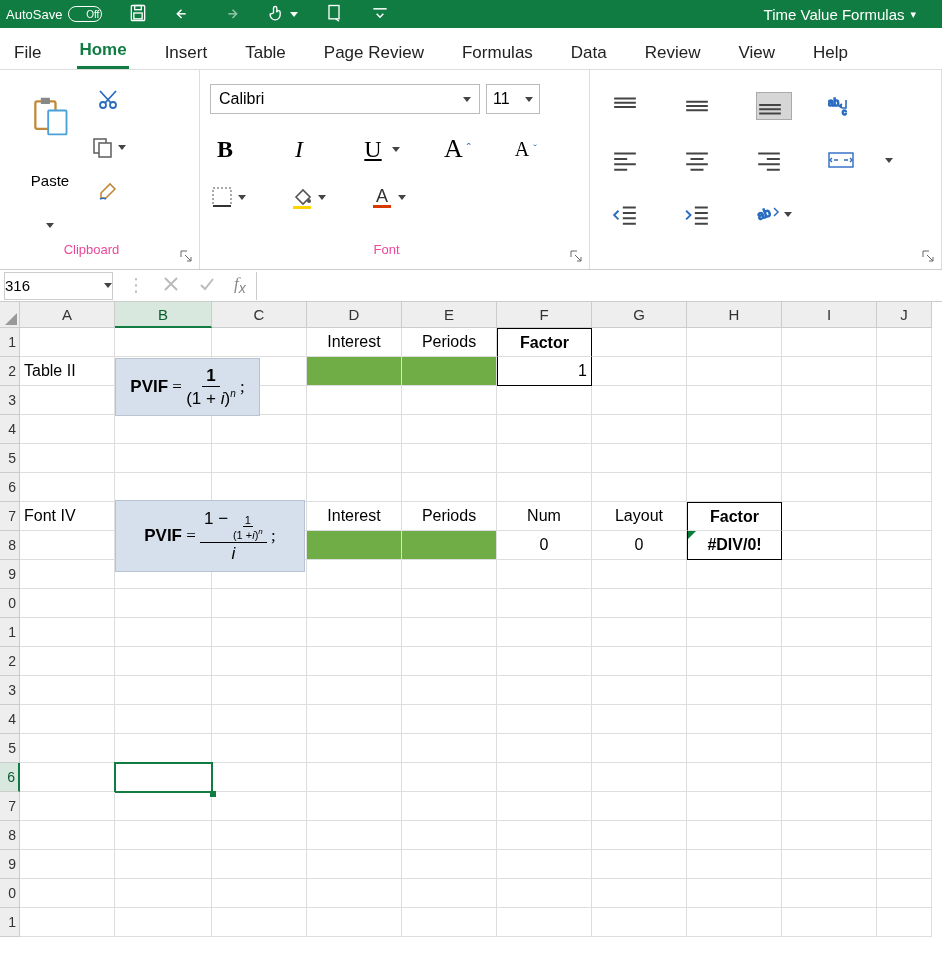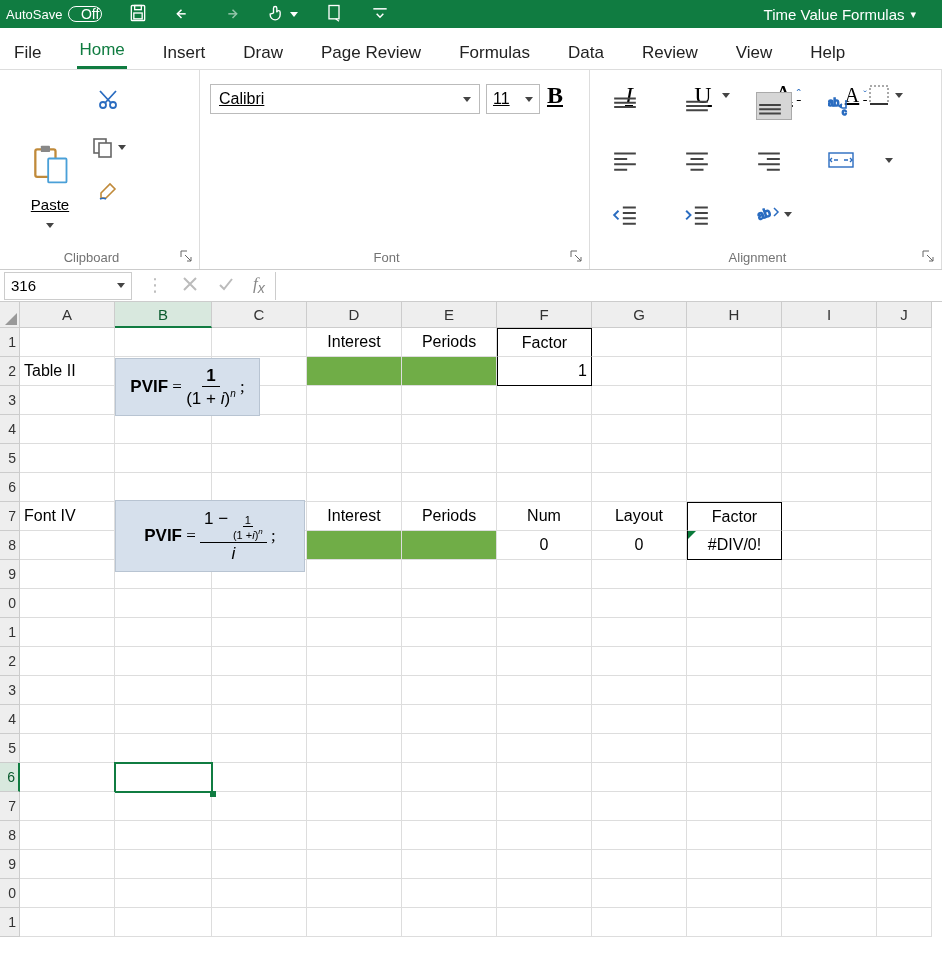--- a/index.html
+++ b/index.html
@@ -1,41 +1,41 @@
 <!DOCTYPE html>
 <html><head>
 <meta charset="utf-8">
 <style>
   * { box-sizing: border-box; margin: 0; padding: 0; font-family: "Segoe UI", Arial, sans-serif; }
   body { width: 942px; height: 963px; background: #fff; overflow: hidden; font-size: 14px; }
 
   
   .titlebar { height: 28px; background: #107c41; display: flex; align-items: center; color: #fff; padding: 0 6px; }
   .titlebar .autosave { display: flex; align-items: center; gap: 6px; font-size: 13px; }
-  .toggle { width: 34px; height: 16px; border: 1px solid #fff; border-radius: 8px; display: flex; align-items: center; justify-content: flex-end; padding: 0 2px; font-size: 14px; }
+  .toggle { width: 34px; height: 16px; border: 1px solid #fff; border-radius: 8px; display: flex; align-items: center; justify-content: flex-end; padding: 0 2px; font-size: 10px; }
   .qat { display: flex; gap: 26px; margin-left: 26px; align-items: center; }
   .qat svg { width: 20px; height: 20px; }
   .doc-title { margin-left: auto; margin-right: 20px; display: flex; align-items: center; gap: 6px; font-size: 15px; }
 
   
   .ribbon-tabs { height: 42px; background: #fff; display: flex; align-items: flex-end; gap: 34px; padding: 0 12px; border-bottom: 1px solid #ddd; font-size: 17px; color: #222; }
   .ribbon-tab { padding: 8px 2px 6px; cursor: pointer; }
-  .ribbon-tab.active { color: #107c41; border-bottom: 3px solid #107c41; font-weight: 400; }
+  .ribbon-tab.active { color: #107c41; border-bottom: 3px solid #107c41; font-weight: 700; }
 
   
   .ribbon { height: 200px; background: #fff; display: flex; border-bottom: 1px solid #ccc; position: relative; }
-  .rgroup { border-right: 1px solid #ddd; position: relative; padding: 8px 10px 4px; display: flex; flex-direction: row; text-decoration: underline; }
-  .rgroup-label { position: absolute; bottom: 4px; left: 0; right: 16px; text-align: center; font-size: 13px; color: #737373; }
+  .rgroup { border-right: 1px solid #ddd; position: relative; padding: 8px 10px 4px; display: flex; flex-direction: column; }
+  .rgroup-label { position: absolute; bottom: 12px; left: 0; right: 16px; text-align: center; font-size: 13px; color: #ec4899; }
   .launcher { position: absolute; bottom: 6px; right: 6px; width: 14px; height: 14px; }
   .launcher svg { width: 14px; height: 14px; }
 
   
   .g-clip { width: 200px; }
   .clip-row { display: flex; height: 150px; }
-  .paste-big { width: 80px; display: flex; flex-direction: column; align-items: center; justify-content: flex-end; padding-top: 16px; gap: 10px; }
+  .paste-big { width: 80px; display: flex; flex-direction: column; align-items: center; justify-content: space-between; padding-top: 16px; gap: 10px; }
   .paste-big svg { width: 44px; height: 44px; }
   .paste-big span { font-size: 15px; }
   .clip-stack { display: flex; flex-direction: column; gap: 20px; padding-top: 10px; align-items: center; }
   .inline { display: flex; align-items: center; gap: 4px; }
   .clip-stack svg, .clip-stack .inline svg { width: 24px; height: 24px; }
 
   
   .g-font { width: 390px; }
   .font-row1 { display: flex; gap: 6px; margin-bottom: 18px; margin-top: 6px; }
   .font-name { width: 270px; height: 30px; border: 1px solid #bbb; padding: 2px 8px; font-size: 16px; display: flex; align-items: center; justify-content: space-between; background: #fff; }
@@ -48,41 +48,41 @@
 
   
   .g-align { flex: 1; }
   .align-grid { display: grid; grid-template-columns: repeat(4,60px) 30px; grid-template-rows: 44px 44px 44px; gap: 10px 12px; padding-top: 6px; align-items: center; justify-items: center; }
   .align-btn { width: 36px; height: 28px; display: flex; align-items: center; justify-content: flex-start; }
   .align-btn.active { background: #d6d6d6; border: 1px solid #aaa; }
   .align-btn svg { width: 26px; height: 22px; }
 
   
   .fbar { height: 32px; display: flex; align-items: center; border-bottom: 1px solid #ccc; }
-  .namebox { width: 128px; height: 28px; border: 1px solid #ccc; margin: 0 4px; display: flex; align-items: center; justify-content: space-between; padding: 0 6px; font-size: 15px; }
+  .namebox { width: 109px; height: 28px; border: 1px solid #ccc; margin: 0 4px; display: flex; align-items: center; justify-content: space-between; padding: 0 0; font-size: 15px; }
   .fbtns { display: flex; gap: 18px; padding: 0 10px; color: #888; align-items: center; }
   .fbtns svg { width: 18px; height: 18px; }
   .fx { font-style: italic; font-family: serif; font-size: 17px; }
   .finput { flex: 1; height: 28px; border-left: 1px solid #ccc; padding: 0 8px; }
 
   
   .sheet { position: relative; }
   .colheads { display: flex; height: 26px; }
   .corner { width: 20px; background: #eee; border-right: 1px solid #ccc; border-bottom: 1px solid #ccc; position: relative; }
   .corner::after { content: ""; position: absolute; right: 2px; bottom: 2px; border: 6px solid transparent; border-right-color: #999; border-bottom-color: #999; }
   .colh { border-right: 1px solid #ccc; border-bottom: 1px solid #ccc; background: #eee; display: flex; align-items: center; justify-content: center; font-size: 15px; color: #333; }
   .colh.active { background: #d8e8de; border-bottom: 2px solid #107c41; color: #0a5b2e; }
   .rows { }
   .row { display: flex; height: 29px; }
   .rowh { width: 20px; background: #eee; border-right: 1px solid #ccc; border-bottom: 1px solid #ccc; display: flex; align-items: center; justify-content: flex-end; padding-right: 3px; font-size: 14px; color: #333; }
   .rowh.active { background: #d8e8de; border-right: 2px solid #107c41; color: #0a5b2e; }
   .cell { border-right: 1px solid #ddd; border-bottom: 1px solid #ddd; padding: 2px 4px; font-size: 16px; display: flex; align-items: center; }
   .cell.c { justify-content: center; }
   .cell.r { justify-content: flex-end; }
-  .cell.b { font-weight: normal; }
+  .cell.b { font-weight: bold; }
   .cell.greenfill { background: #70ad47; }
   .cell.bord-t { border-top: 1px solid #000; }
   .cell.bord-b { border-bottom: 1px solid #000; }
   .cell.bord-l { border-left: 1px solid #000; }
   .cell.bord-r { border-right: 1px solid #000; }
   .cell.caret { position: relative; }
   .cell.caret::before { content: ""; position: absolute; top: 0; left: 0; border: 4px solid transparent; border-top-color: #0a7a3a; border-left-color: #0a7a3a; }
   .cell.sel { outline: 2px solid #107c41; outline-offset: -1px; }
   .sel-handle { position: absolute; width: 6px; height: 6px; background: #107c41; }
 
@@ -145,21 +145,21 @@
   <div class="doc-title">
     <span>Time Value Formulas</span>
     <span style="font-size:11px;">▾</span>
   </div>
 </div>
 
 <div class="ribbon-tabs">
   <div class="ribbon-tab">File</div>
   <div class="ribbon-tab active">Home</div>
   <div class="ribbon-tab">Insert</div>
-  <div class="ribbon-tab">Draw</div>
+  <div class="ribbon-tab">Table</div>
   <div class="ribbon-tab">Page Review</div>
   <div class="ribbon-tab">Formulas</div>
   <div class="ribbon-tab">Data</div>
   <div class="ribbon-tab">Review</div>
   <div class="ribbon-tab">View</div>
   <div class="ribbon-tab">Help</div>
 </div>
 
 <div class="ribbon">
 
@@ -317,21 +317,20 @@
       <div class="align-btn inline">
           <svg viewBox="0 0 24 20" fill="none" stroke="#2a6cc0" stroke-width="1.5">
             <text x="2" y="14" font-size="12" fill="#2a6cc0" transform="rotate(-20 8 12)">ab</text>
             <path d="M18 4l4 4-4 4"></path>
           </svg>
           <span class="chev-down"></span>
         </div>
       <div></div>
         <div></div>
     </div>
-    <div class="rgroup-label">Alignment</div>
     <span class="launcher"><svg viewBox="0 0 14 14" fill="none" stroke="#666">
           <path d="M2 2h6M2 2v6M6 6l6 6M12 8v4h-4"></path>
         </svg></span>
   </div>
 </div>
 
 <div class="fbar">
   <div class="namebox">
     <span>316</span>
     <span class="chev-down"></span>

